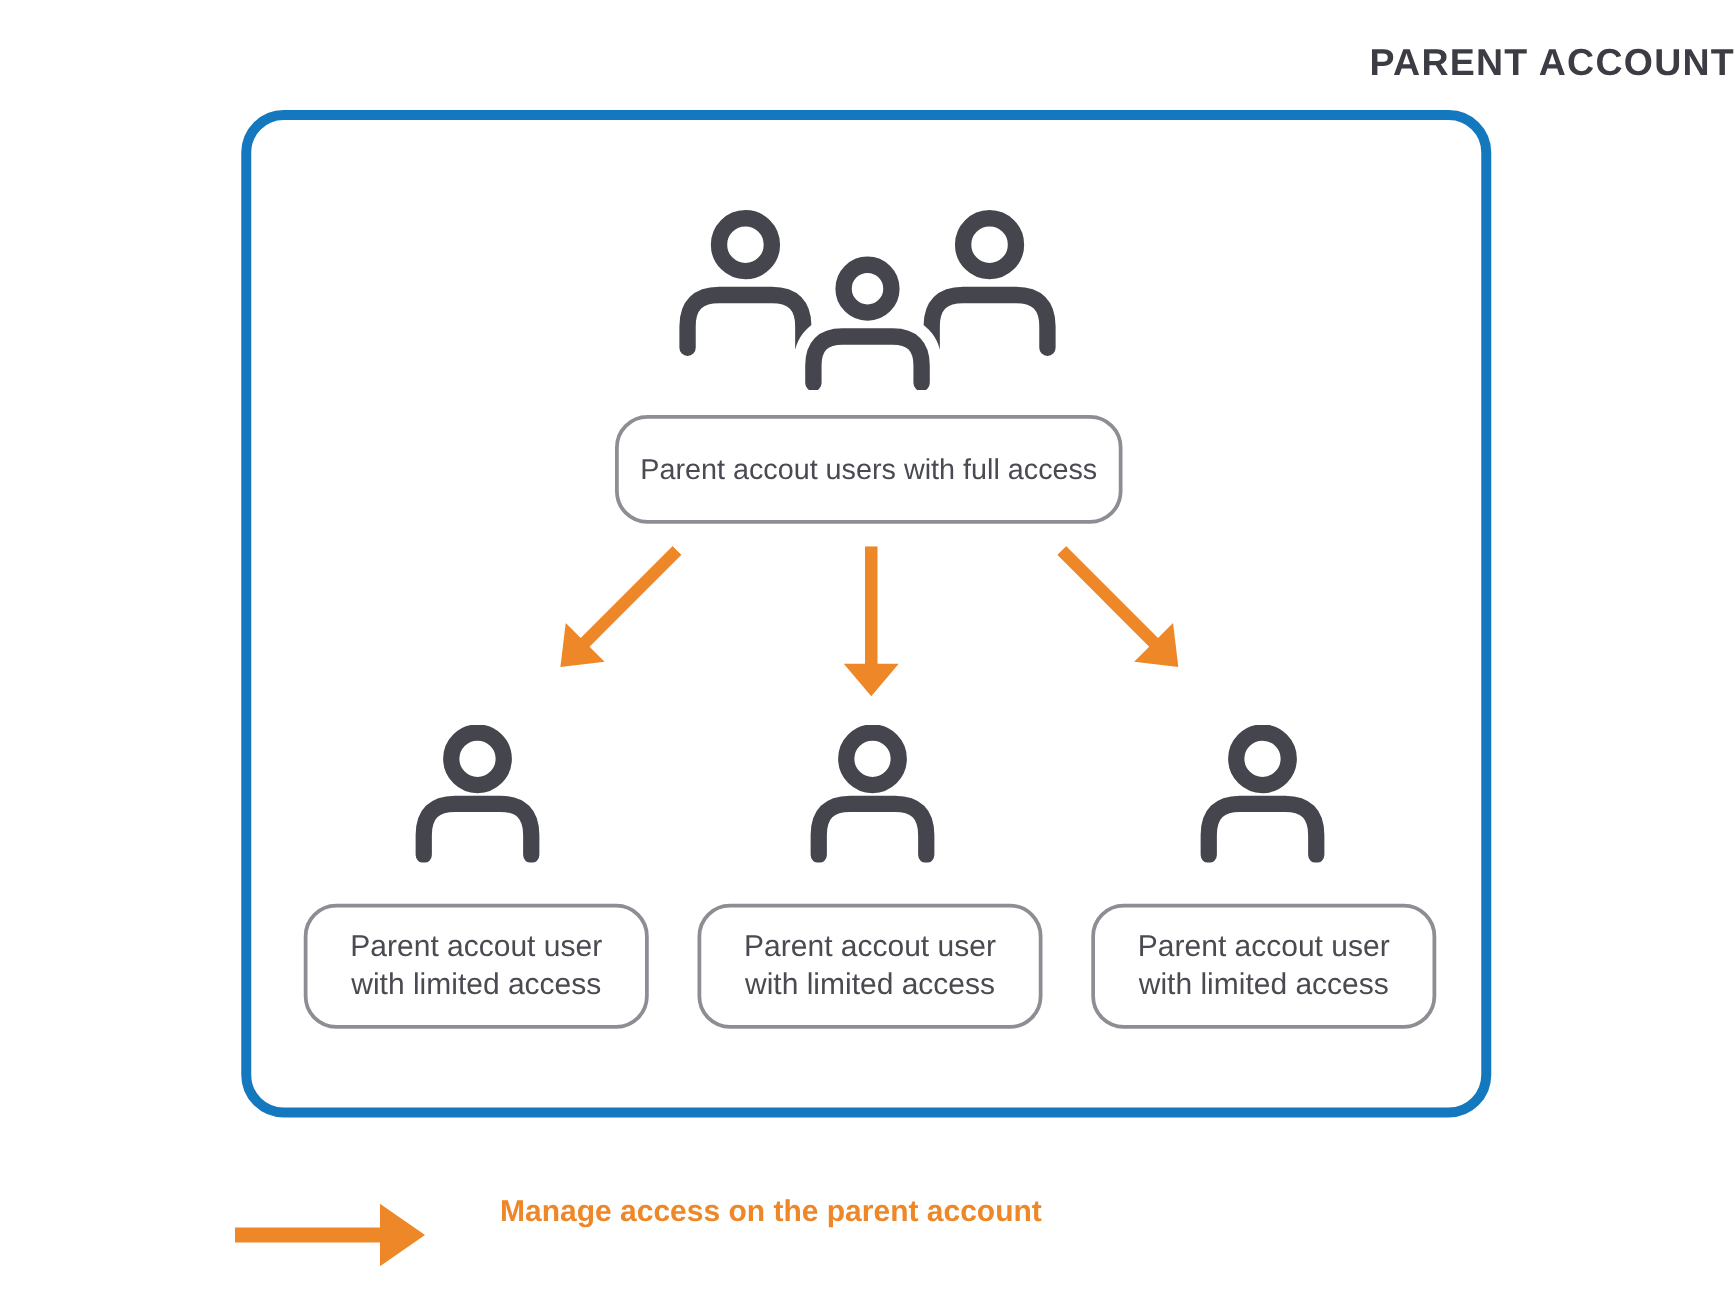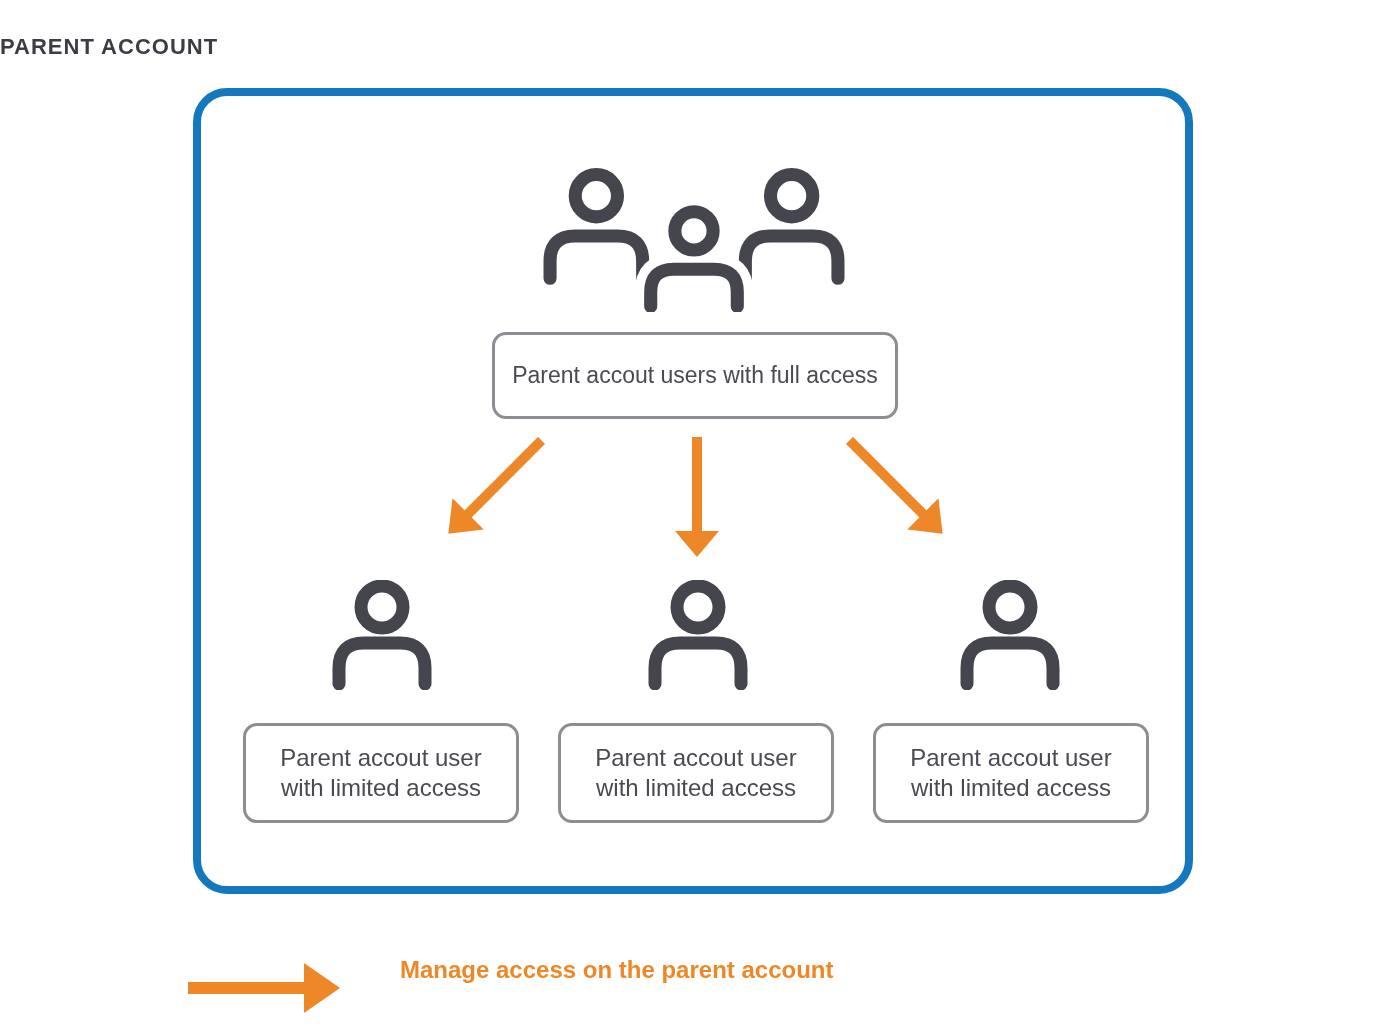--- a/index.html
+++ b/index.html
@@ -1,31 +1,31 @@
 <!DOCTYPE html>
 <html style="--blue: #1478BE; --orange: #EE8727; --charcoal: #45454E; --gray: #8D8D94; --titletext: #3C3C44; --boxtext: #4A4A52;"><head>
 <meta charset="utf-8">
 <style>
   html,body { margin:0; padding:0; background:#ffffff; }
   .stage {
     position:relative; width:1388px; height:1035px; background:#ffffff;
     font-family:"Liberation Sans", sans-serif; overflow:hidden;
   }
   .title {
-    position:absolute; left:0; top:34px; width:100%; text-align:left;
-    font-size:22px; font-weight:bold; letter-spacing:1px; color:var(--titletext,#3C3C44);
+    position:absolute; left:0; top:34px; width:100%; text-align:right;
+    font-size:30px; font-weight:bold; letter-spacing:1px; color:var(--titletext,#3C3C44);
   }
   .main-box {
     position:absolute; left:193px; top:88px; width:1000px; height:806px;
     box-sizing:border-box; border:8px solid var(--blue,#1478BE); border-radius:34px;
     background:#ffffff;
   }
   .pill {
     position:absolute; box-sizing:border-box; background:#ffffff;
-    border:3px solid var(--gray,#8D8D94); border-radius:14px;
+    border:3px solid var(--gray,#8D8D94); border-radius:26px;
     display:flex; flex-direction:column; align-items:center; justify-content:center;
     text-align:left; color:var(--boxtext,#4A4A52); font-size:24px; line-height:1.26;
   }
   .pill-full { left:492px; top:332px; width:406px; height:87px; font-size:23px; white-space:nowrap; }
   .pill-l0 { left:243px; top:723px; width:276px; height:100px; }
   .pill-l1 { left:558px; top:723px; width:276px; height:100px; }
   .pill-l2 { left:873px; top:723px; width:276px; height:100px; }
 
   .group-icon { position:absolute; left:543px; top:166px; width:302px; height:146px; }
   .user-icon  { position:absolute; width:100px; height:110px; }

